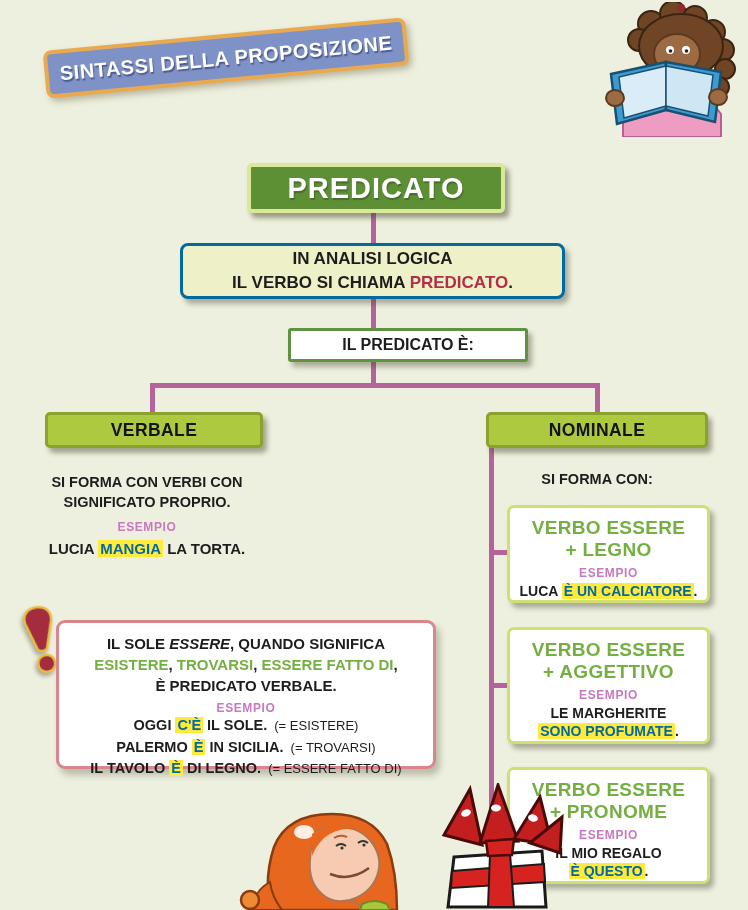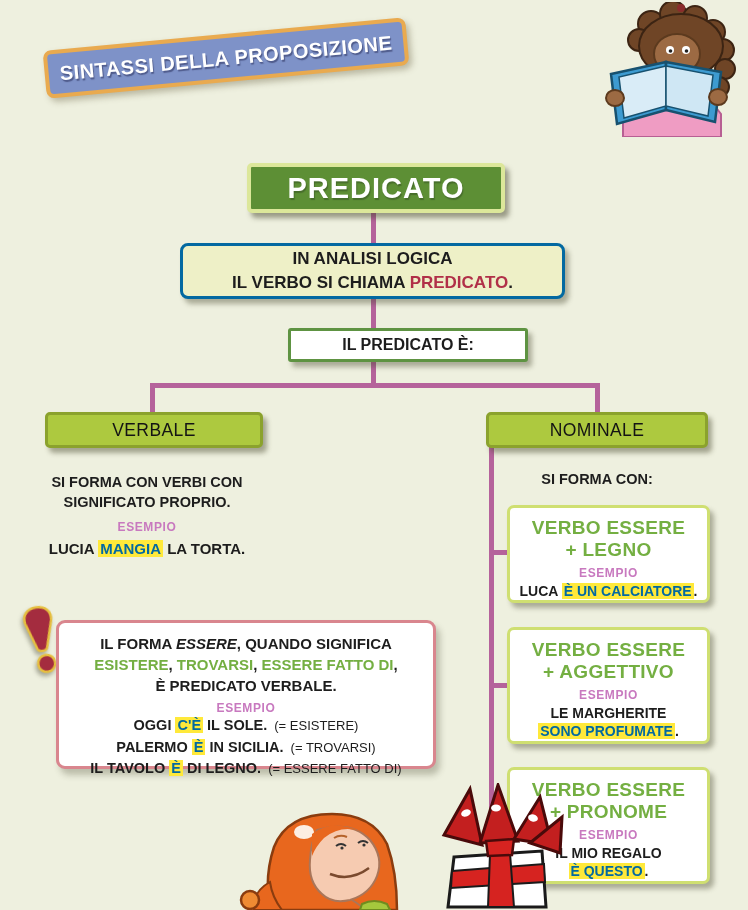--- a/index.html
+++ b/index.html
@@ -36,21 +36,21 @@
   .accent-red{color:#b13048;}
   .question-box{position:absolute;left:252px;top:328px;width:234px;height:28px;
     background:#fff;border:3px solid #5e9342;border-radius:3px;
     box-shadow:4px 5px 5px rgba(70,70,45,.4);
     display:flex;align-items:center;justify-content:center;
     font-weight:bold;font-size:16px;color:#1d1d1d;margin-left:36px;}
   .branch-box{position:absolute;top:412px;height:30px;
     background:#adc93f;border:3px solid #8ba22d;border-radius:5px;
     box-shadow:4px 5px 5px rgba(70,70,45,.45);
     display:flex;align-items:center;justify-content:center;
-    font-weight:normal;font-size:17.5px;color:#141414;letter-spacing:.4px;}
+    font-weight:bold;font-size:17.5px;color:#141414;letter-spacing:.4px;}
   .verbale-box{left:45px;width:212px;}
   .nominale-box{left:486px;width:216px;}
 
   
   .verbale-desc{position:absolute;left:22px;top:472px;width:250px;text-align:center;
     font-weight:bold;font-size:14.5px;line-height:20px;color:#1d1d1d;}
   .esempio{color:#c879bf;font-weight:bold;font-size:12px;letter-spacing:.6px;margin-top:5px;}
   .example-line{font-weight:bold;font-size:15px;margin-top:2px;color:#1d1d1d;}
   .hl{background:#ffe93a;color:#0369a1;padding:0 2px;}
 
@@ -185,21 +185,21 @@
       <div><span class="hl">È QUESTO</span><span>.</span></div>
     </div>
   </div>
 
   <svg class="excl-svg" viewBox="0 0 42 72">
     <path d="M21,3 C30,3 36,9 34,18 L26,44 C25,48 17,48 16,44 L8,18 C6,9 12,3 21,3 Z" fill="#a42c3f" stroke="#e6bf3f" stroke-width="2.5"></path>
     <circle cx="23" cy="60" r="8.5" fill="#a42c3f" stroke="#e6bf3f" stroke-width="2.5"></circle>
   </svg>
 
   <div class="warning-box">
-    <div class="w-line"><span>IL FORMA </span><span class="it">ESSERE</span><span>, QUANDO SIGNIFICA</span></div>
+    <div class="w-line"><span>IL SOLE </span><span class="it">ESSERE</span><span>, QUANDO SIGNIFICA</span></div>
     <div class="w-line"><span class="kw">ESISTERE</span><span>, </span><span class="kw">TROVARSI</span><span>, </span><span class="kw">ESSERE FATTO DI</span><span>,</span></div>
     <div class="w-line">È PREDICATO VERBALE.</div>
     <div class="esempio">ESEMPIO</div>
     <div class="w-ex"><span>OGGI </span><span class="hl">C'È</span><span> IL SOLE.</span><span class="note">(= ESISTERE)</span></div>
     <div class="w-ex"><span>PALERMO </span><span class="hl">È</span><span> IN SICILIA.</span><span class="note">(= TROVARSI)</span></div>
     <div class="w-ex"><span>IL TAVOLO </span><span class="hl">È</span><span> DI LEGNO.</span><span class="note">(= ESSERE FATTO DI)</span></div>
   </div>
 
   <svg class="bottom-girl" viewBox="0 0 235 98">
     <path d="M120,2 Q75,2 62,35 Q52,65 58,98 L185,98 Q185,60 175,32 Q160,2 120,2 Z" fill="#e8671e" stroke="#8a3c0f" stroke-width="2.5"></path>

